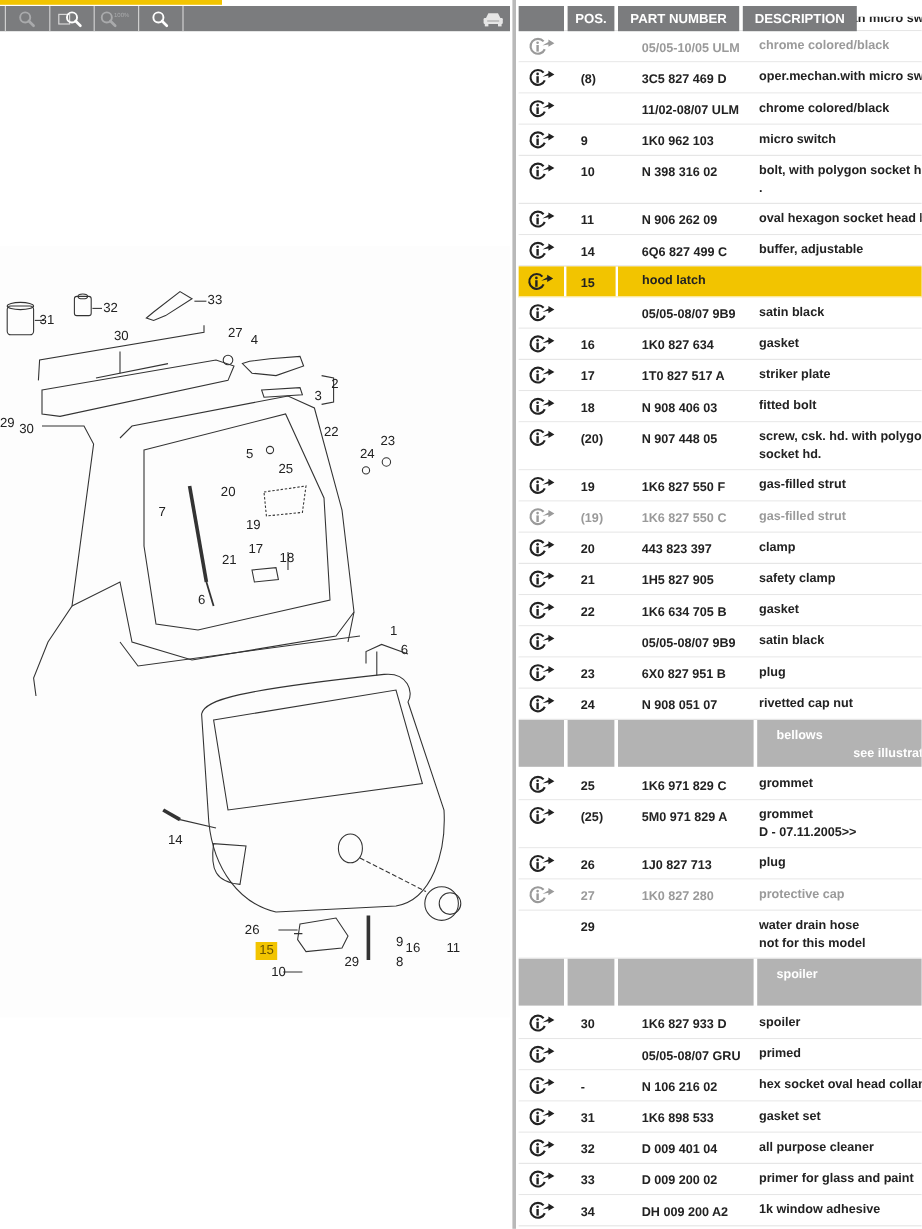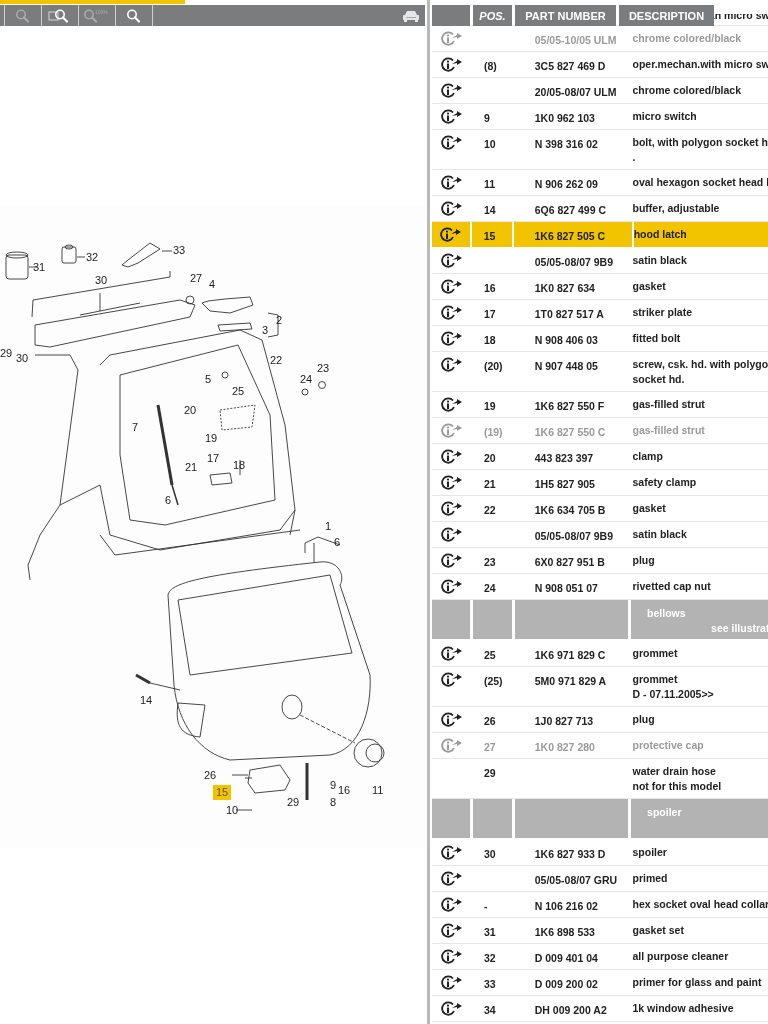--- a/index.html
+++ b/index.html
@@ -40,21 +40,21 @@
     display: flex; z-index: 5;
   }
   .thead .th {
     background: #7b7c7e; color: #fff; font-size: 11px; font-weight: bold;
     display: flex; align-items: center; justify-content: center; margin-right: 3px; height: 21px;
   }
   .col-icon { width: 38px; }
   .col-pos { width: 40px; }
   .col-part { width: 98px; text-align: right; }
   .col-desc { width: 200px; }
-  .thead .th.col-pos { width: 39px; font-style: italic; }
+  .thead .th.col-pos { width: 39px; }
   .thead .th.col-part { width: 101px; }
   .thead .th.col-desc { width: 95px; justify-content: center; }
 
   .tbody { position: absolute; left: 0; top: 14px; width: 400px; }
   .row {
     display: flex; border-bottom: 1px solid #e6e6e6; font-size: 10.5px; font-weight: bold; color: #222;
     height: 25px; align-items: flex-start; background: #fff;
   }
   .row.tall { height: 39px; }
   .row .cell { padding-top: 8px; white-space: nowrap; }
@@ -288,21 +288,21 @@
       <div class="row">
         <div class="cell c-icon">
           <svg class="info-icon" width="24" height="16" viewBox="0 0 24 16">
             <path d="M13 3.5 A6.2 6.2 0 1 0 14 10" fill="none" stroke="#222" stroke-width="1.8"></path>
             <circle cx="8" cy="4.6" r="1.1" fill="#222"></circle>
             <rect x="7" y="6.5" width="2" height="5.5" fill="#222"></rect>
             <path d="M12 7 L17 4 L17 2 L22 5 L17 8 L17 6 Z" fill="#222"></path>
           </svg>
         </div>
         <div class="cell c-pos"></div>
-        <div class="cell c-part">20/05-08/07 ULM</div>
+        <div class="cell c-part">11/02-08/07 ULM</div>
         <div class="cell c-desc">
           <div>chrome colored/black</div>
         </div>
       </div>
       <div class="row">
         <div class="cell c-icon">
           <svg class="info-icon" width="24" height="16" viewBox="0 0 24 16">
             <path d="M13 3.5 A6.2 6.2 0 1 0 14 10" fill="none" stroke="#222" stroke-width="1.8"></path>
             <circle cx="8" cy="4.6" r="1.1" fill="#222"></circle>
             <rect x="7" y="6.5" width="2" height="5.5" fill="#222"></rect>
@@ -364,21 +364,20 @@
       <div class="row highlight">
         <div class="cell c-icon">
           <svg class="info-icon" width="24" height="16" viewBox="0 0 24 16">
             <path d="M13 3.5 A6.2 6.2 0 1 0 14 10" fill="none" stroke="#222" stroke-width="1.8"></path>
             <circle cx="8" cy="4.6" r="1.1" fill="#222"></circle>
             <rect x="7" y="6.5" width="2" height="5.5" fill="#222"></rect>
             <path d="M12 7 L17 4 L17 2 L22 5 L17 8 L17 6 Z" fill="#222"></path>
           </svg>
         </div>
         <div class="cell c-pos">15</div>
-        <div class="cell c-part">1K6 827 505 C</div>
         <div class="cell c-desc">
           <div>hood latch</div>
         </div>
       </div>
       <div class="row">
         <div class="cell c-icon">
           <svg class="info-icon" width="24" height="16" viewBox="0 0 24 16">
             <path d="M13 3.5 A6.2 6.2 0 1 0 14 10" fill="none" stroke="#222" stroke-width="1.8"></path>
             <circle cx="8" cy="4.6" r="1.1" fill="#222"></circle>
             <rect x="7" y="6.5" width="2" height="5.5" fill="#222"></rect>

